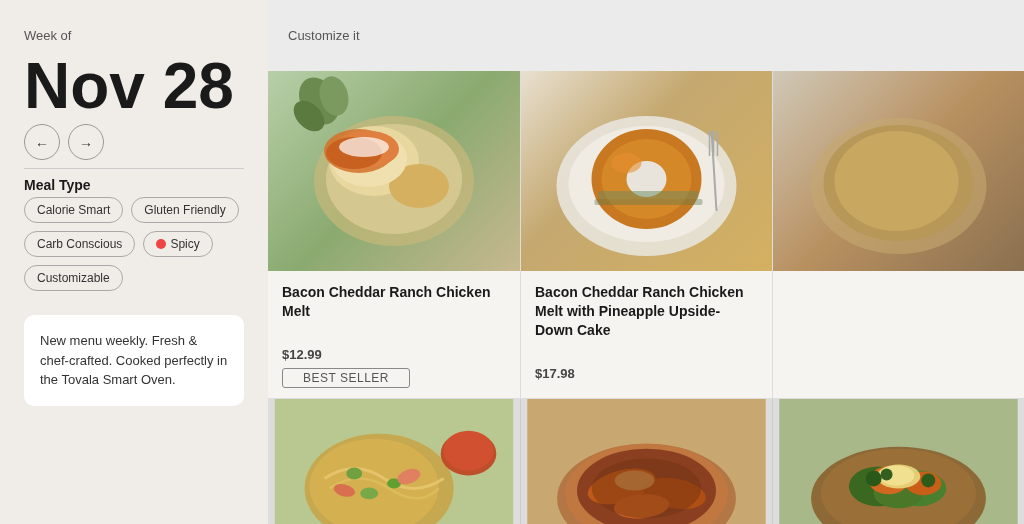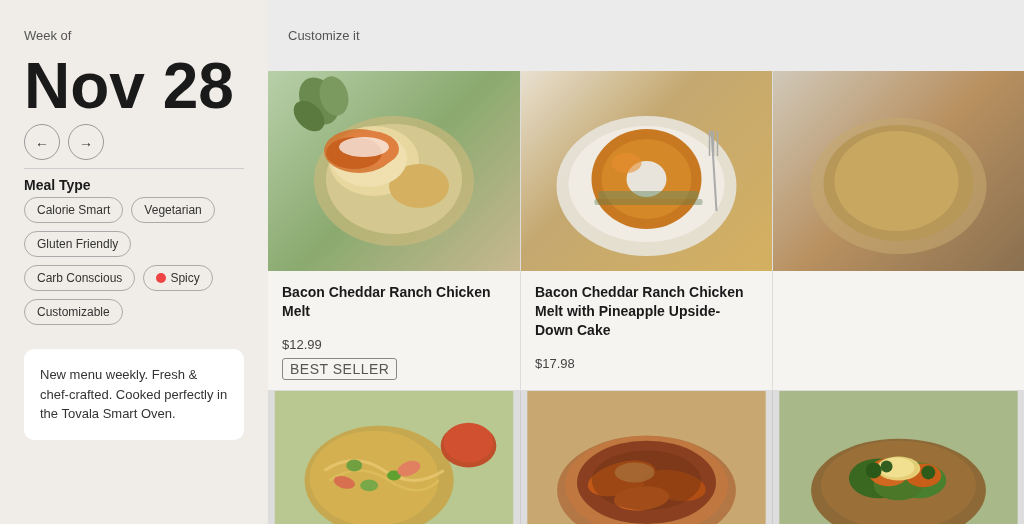--- a/index.html
+++ b/index.html
@@ -173,31 +173,31 @@
       font-size: 14px;
       font-weight: 600;
       color: #1a1a1a;
       line-height: 1.35;
       flex: 1;
     }
 
     .meal-price {
       font-size: 13px;
       color: #444;
-      font-weight: 400;
+      font-weight: 700;
       white-space: nowrap;
-      margin-top: 8px;
+      margin-top: 18px;
     }
 
     .best-seller-badge {
       display: inline-block;
       border: 1px solid #888;
       border-radius: 3px;
-      font-size: 14px;
-      padding: 2px 7px;
+      font-size: 12px;
+      padding: 2px 20px;
       color: #555;
       letter-spacing: 0.5px;
       text-transform: uppercase;
       background: transparent;
       width: fit-content;
     }
 
     
     .meals-bottom {
       display: grid;
@@ -234,21 +234,20 @@
     <button class="arrow-btn">←</button>
     <button class="arrow-btn">→</button>
   </div>
 
   <div class="divider"></div>
 
   <div class="meal-type-label">Meal Type</div>
 
   <div class="filter-tags">
     <button class="tag">Calorie Smart</button>
-    <button class="tag">Vegetarian</button>
     <button class="tag">Gluten Friendly</button>
     <button class="tag">Carb Conscious</button>
     <button class="tag">
       <span class="spicy-dot"></span>
       Spicy
     </button>
     <button class="tag">Customizable</button>
   </div>
 
   <div class="info-box">

